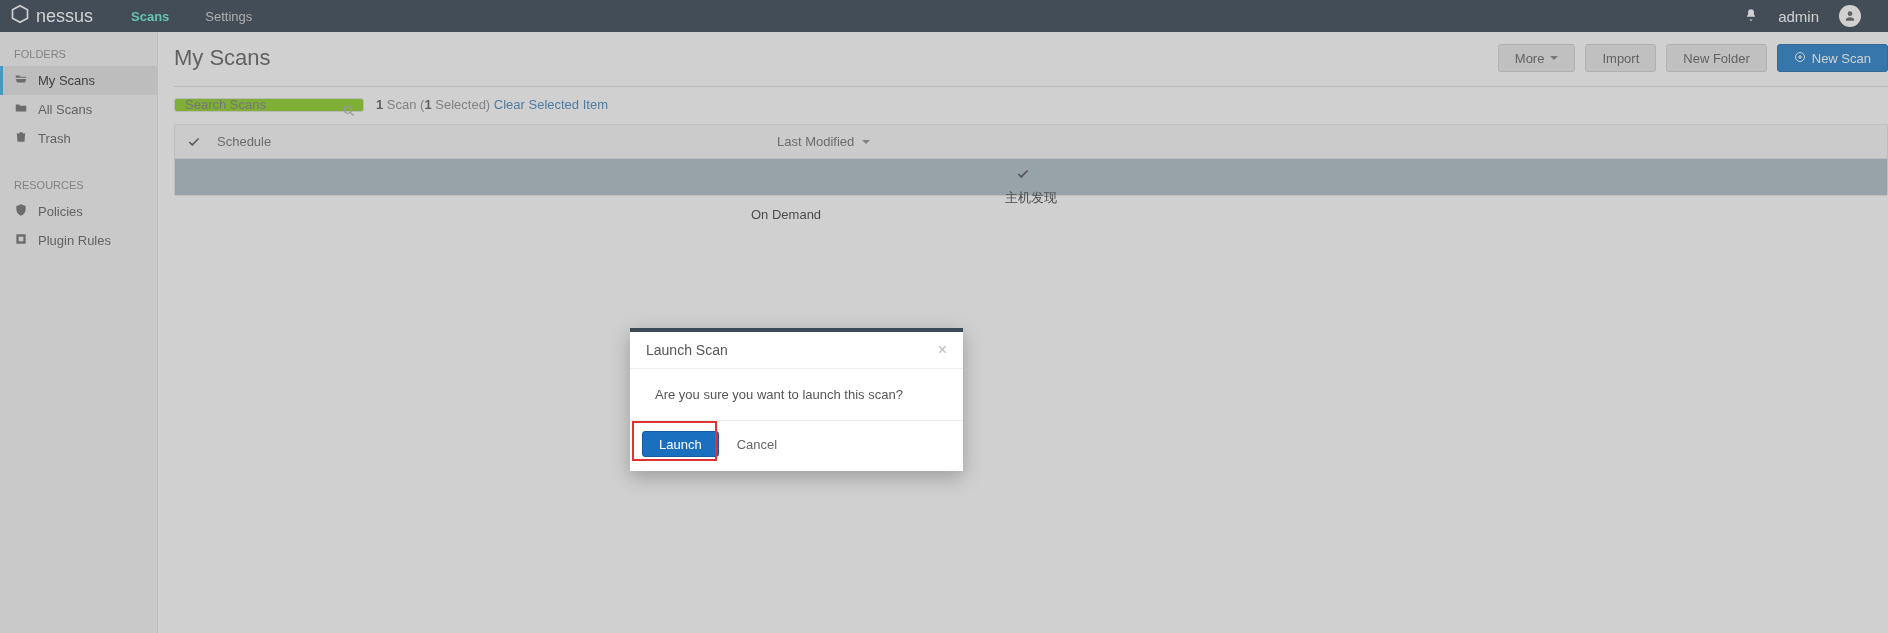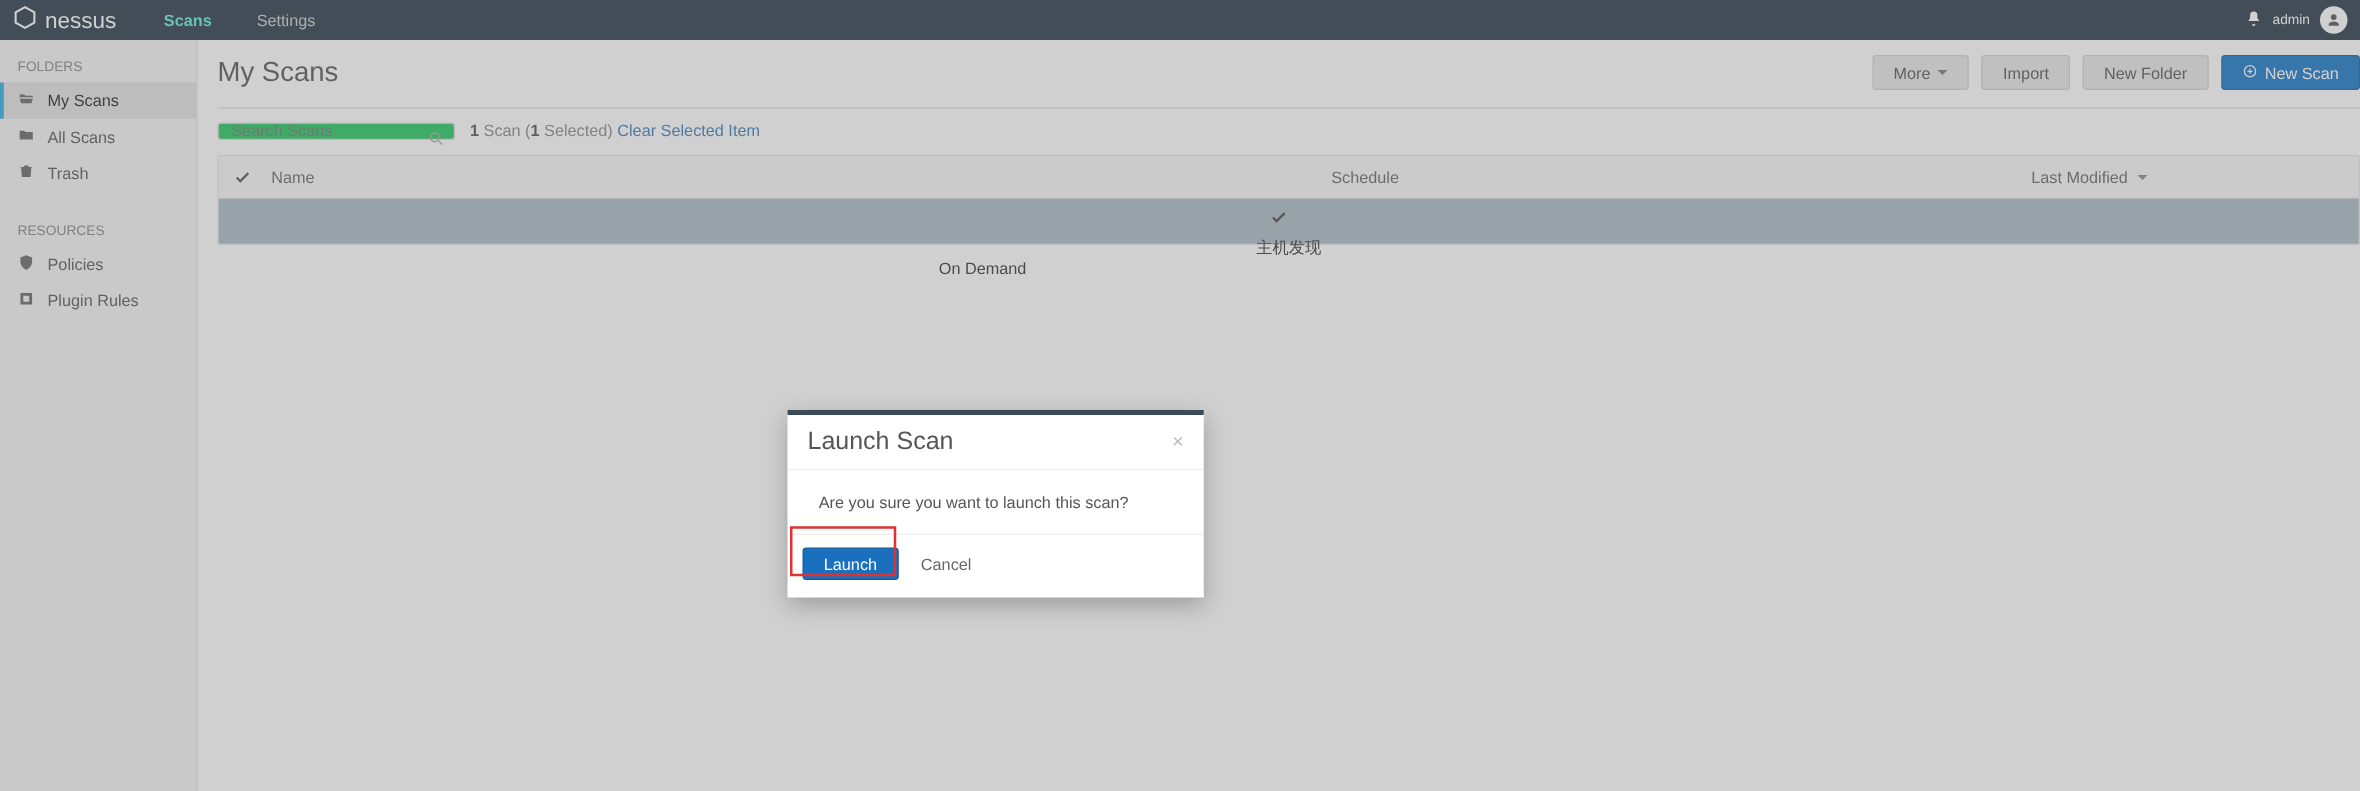--- a/index.html
+++ b/index.html
@@ -19,21 +19,21 @@
   html,body{margin:0;padding:0;height:100%;font-family:Arial,Helvetica,sans-serif;font-size:13px;color:var(--text);}
   body{width:1888px;height:633px;overflow:hidden;background:#fff;}
 
   
   .topbar{height:32px;background:var(--topbar);display:flex;align-items:center;color:var(--topbar-text);}
   .brand{display:flex;align-items:center;gap:6px;padding:0 20px 0 10px;font-size:18px;color:#fff;justify-content:space-between;}
   .brand svg{width:20px;height:20px;}
   .topnav{display:flex;align-items:center;height:100%;}
   .topnav a{display:flex;align-items:center;height:100%;padding:0 18px;color:var(--topbar-text);text-decoration:none;font-size:13px;}
   .topnav a.active{color:#5eead4;font-weight:600;}
-  .topright{margin-left:auto;display:flex;align-items:center;gap:8px;padding-right:10px;color:#fff;font-size:11px;}
+  .topright{margin-left:auto;display:flex;align-items:center;gap:20px;padding-right:27px;color:#fff;font-size:15px;}
   .topright svg{width:14px;height:14px;fill:#fff;}
   .avatar{width:22px;height:22px;border-radius:50%;background:#fff;display:flex;align-items:center;justify-content:center;}
   .avatar svg{width:14px;height:14px;fill:#555;}
 
   
   .main{display:flex;height:calc(100% - 32px);}
   .sidebar{width:158px;flex:0 0 158px;background:var(--sidebar-bg);border-right:1px solid var(--sidebar-border);padding-top:10px;}
   .side-head{padding:6px 14px;color:#888;font-size:11px;}
   .side-item{display:flex;align-items:center;gap:10px;padding:6px 14px;color:#555;cursor:pointer;}
   .side-item.active{background:#e2e2e2;border-left:3px solid #2aace2;padding-left:11px;color:#222;}
@@ -47,21 +47,21 @@
   .btn{border:1px solid #d0d0d0;background:var(--btn-bg);color:#555;border-radius:3px;height:28px;padding:0 16px;display:inline-flex;align-items:center;gap:6px;cursor:pointer;font-size:13px;}
   .btn.primary{background:#1476c6;border-color:#0f62a6;color:#fff;}
   .btn .caret{border:4px solid transparent;border-top-color:#777;margin-top:4px;}
   .btn.primary svg{width:12px;height:12px;fill:#fff;}
 
   .hr{border-top:1px solid var(--divider);margin:14px 0 10px 0;}
 
   
   .tools{display:flex;align-items:center;gap:12px;}
   .searchbox{position:relative;width:190px;}
-  .searchbox input{width:100%;height:14px;border:1px solid #ddd;border-radius:3px;background:#22c55e;padding:0 28px 0 10px;font-size:13px;color:#555;}
+  .searchbox input{width:100%;height:14px;border:1px solid #ddd;border-radius:3px;background:#84cc16;padding:0 28px 0 10px;font-size:13px;color:#555;}
   .searchbox svg{position:absolute;right:8px;top:7px;width:14px;height:14px;fill:#aaa;}
   .count{color:#888;}
   .count b{color:#555;font-weight:600;}
   .clear-link{color:var(--link);cursor:pointer;}
 
   
   .table{margin-top:12px;border:1px solid #e4e4e4;border-radius:2px;}
   .thead,.trow{display:flex;align-items:center;padding:0 12px;}
   .thead{height:34px;background:#f8f8f8;color:#666;border-bottom:1px solid #e4e4e4;}
   .trow{height:36px;flex-direction:column;}
@@ -76,21 +76,21 @@
   .chkmark{width:14px;height:14px;display:inline-block;}
   .chkmark svg{width:14px;height:14px;fill:#555;}
   .sort-caret{border:4px solid transparent;border-top-color:#888;margin-top:4px;}
 
   
   .overlay{position:absolute;inset:0;background:rgba(120,120,120,0.35);}
 
   
   .modal{position:absolute;left:630px;top:328px;width:333px;background:#fff;box-shadow:0 6px 18px rgba(0,0,0,0.25);border-top:4px solid #3b4a56;}
   .modal-head{display:flex;align-items:center;padding:10px 16px;border-bottom:1px solid #eee;}
-  .modal-title{font-size:20px;color:#555;}
+  .modal-title{font-size:14px;color:#555;}
   .modal-close{margin-left:auto;color:#bbb;cursor:pointer;font-size:16px;line-height:1;}
   .modal-body{padding:18px 25px;color:#555;font-size:13px;}
   .modal-foot{display:flex;align-items:center;gap:18px;padding:10px 12px 14px 12px;border-top:1px solid #eee;}
   .btn-primary{background:#1a6fbf;color:#fff;border:1px solid #155a9c;border-radius:3px;height:26px;padding:0 16px;cursor:pointer;font-size:13px;}
   .cancel{color:#666;cursor:pointer;font-size:13px;}
   .highlight{position:absolute;border:2px solid #d33;pointer-events:none;}
 </style>
 </head>
 <body>
 
@@ -194,21 +194,20 @@
       </span>
     </div>
 
     <div class="table">
       <div class="thead">
         <div class="col-chk">
           <span class="chkmark"><svg viewBox="0 0 24 24">
                 <path d="M4 12l5 5L20 6" fill="none" stroke="#555" stroke-width="3"></path>
               </svg></span>
         </div>
-        <div class="col-name">Name</div>
         <div class="col-sched">Schedule</div>
         <div class="col-mod">
           <span>Last Modified</span>
           <span class="sort-caret"></span>
         </div>
         <div class="col-act"></div>
       </div>
       <div class="trow selected">
         <div class="col-chk">
           <span class="chkmark"><svg viewBox="0 0 24 24">

